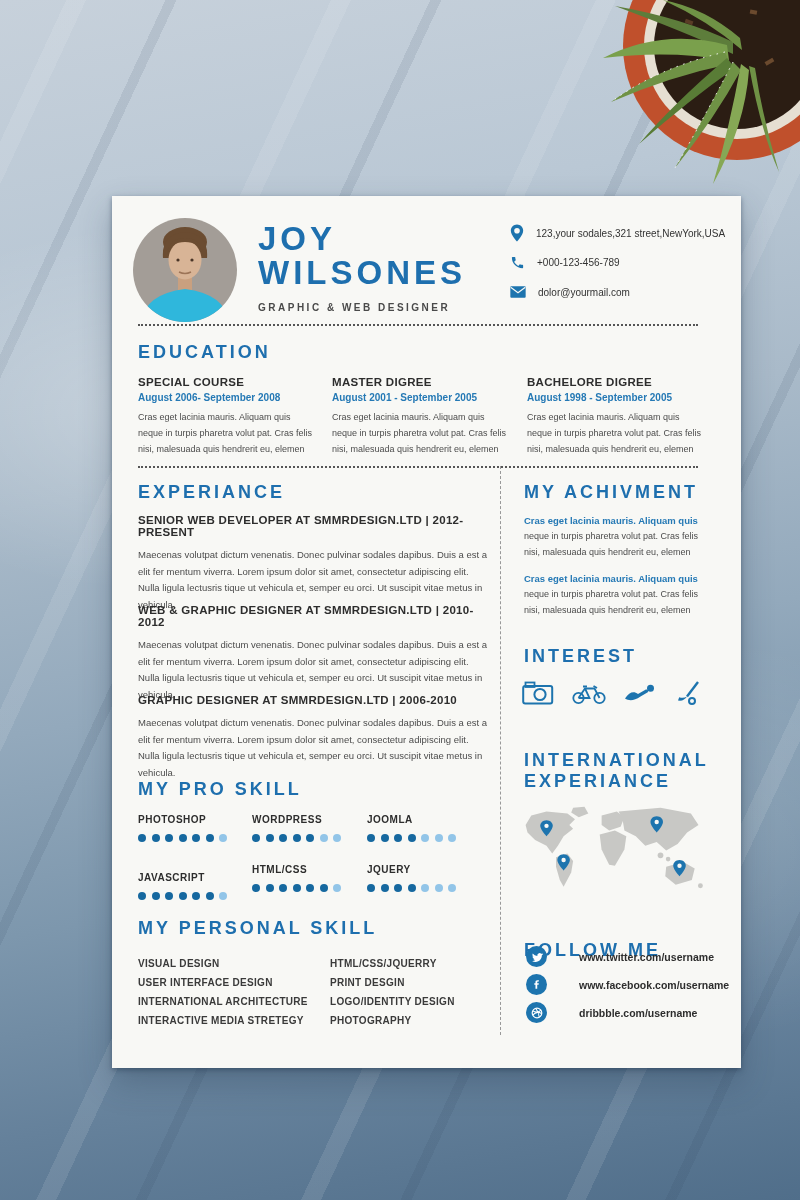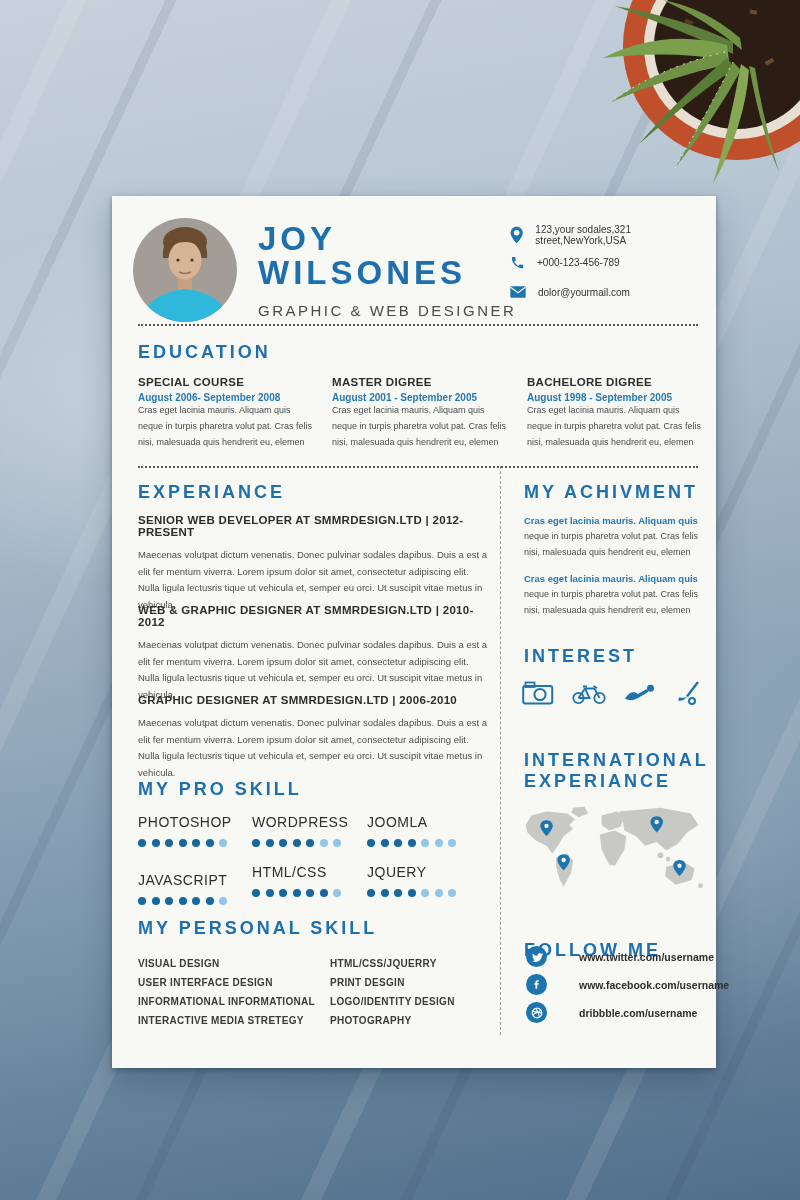--- a/index.html
+++ b/index.html
@@ -5,39 +5,39 @@
   html,body{margin:0;padding:0;}
   body{width:800px;height:1200px;overflow:hidden;font-family:"Liberation Sans",sans-serif;}
   .stage{position:relative;width:800px;height:1200px;
     background:
       radial-gradient(ellipse 420px 260px at 18% 34%, rgba(255,255,255,.28), transparent 70%),
       radial-gradient(ellipse 500px 300px at 80% 70%, rgba(255,255,255,.14), transparent 70%),
       repeating-linear-gradient(115deg, transparent 0 60px, rgba(255,255,255,.10) 60px 78px, transparent 78px 150px, rgba(40,60,85,.10) 150px 160px, transparent 160px 240px),
       linear-gradient(170deg,#c7d1db 0%,#bac8d5 20%,#a9bac9 38%,#93a9bc 55%,#7d97ad 70%,#65819b 85%,#506e8a 100%);
   }
   .paper{position:absolute;left:112px;top:196px;width:604px;height:872px;background:#f8f8f5;
-    box-shadow:0 2px 5px rgba(35,55,80,.5),0 14px 30px rgba(35,55,80,.3);}
+    box-shadow:0 2px 5px rgba(35,55,80,.5),0 14px 30px rgba(35,55,80,.3);padding-left:25px;}
   .abs{position:absolute;}
   .photo{position:absolute;left:21px;top:22px;width:104px;height:104px;border-radius:50%;overflow:hidden;background:#a39d97;}
   .name{font-size:33px;font-weight:bold;letter-spacing:4px;color:#1e6fae;line-height:34px;}
-  .subtitle{font-size:15px;font-weight:normal;letter-spacing:2.5px;color:#4a4a4a;}
+  .subtitle{font-size:10px;font-weight:bold;letter-spacing:2.5px;color:#4a4a4a;}
   .contact-row{position:absolute;left:398px;display:flex;align-items:center;gap:12px;}
   .contact-row span{font-size:10px;color:#333;}
   .hr-dot{position:absolute;left:26px;width:560px;border-top:2px dotted #555;}
   .v-dash{position:absolute;left:388px;top:270px;height:569px;border-left:1px dashed #999;}
   .sec-head{font-size:18px;font-weight:bold;letter-spacing:3px;color:#1e6fae;}
   .item-title{font-size:11.5px;font-weight:bold;color:#2d2d2d;letter-spacing:.3px;}
   .date{font-size:10px;font-weight:bold;color:#2579b5;margin-top:4px;}
   .body-txt{font-size:9.5px;line-height:1.75;color:#4c4c4c;}
   .edu-col{position:absolute;width:178px;top:180px;}
-  .edu-col .body-txt{margin-top:0;font-size:9px;}
+  .edu-col .body-txt{margin-top:7px;font-size:9px;}
   .job{position:absolute;width:350px;}
   .job .body-txt{margin-top:9px;}
   .skill-col{position:absolute;width:110px;}
-  .skill-label{font-size:14px;font-weight:normal;color:#2d2d2d;letter-spacing:.5px;}
+  .skill-label{font-size:10px;font-weight:bold;color:#2d2d2d;letter-spacing:.5px;}
   .dots{margin-top:9px;display:flex;gap:5.5px;}
   .dot{width:8px;height:8px;border-radius:50%;background:#92c5e8;}
   .dot.on{background:#16689f;}
   .plist{font-size:10px;font-weight:bold;color:#3a3a3a;letter-spacing:.3px;line-height:19px;}
   .ach{position:absolute;width:178px;}
   .ach .hl{font-size:9.5px;font-weight:bold;color:#2579b5;line-height:1.8;}
   .ach .body-txt{font-size:9px;}
   .interest-icons{position:absolute;display:flex;gap:18px;align-items:center;}
   .social-row{position:absolute;display:flex;align-items:center;gap:32px;}
   .social-circle{width:21px;height:21px;border-radius:50%;background:#1d74ae;display:flex;align-items:center;justify-content:center;flex:none;}
@@ -219,21 +219,21 @@
           <span class="dot"></span>
           <span class="dot"></span>
           <span class="dot"></span>
         </div>
     </div>
 
     <div class="abs sec-head" style="left:26px;top:722px;">MY PERSONAL SKILL</div>
     <div class="abs plist" style="left:26px;top:758px;width:180px;">
       <div>VISUAL DESIGN</div>
       <div>USER INTERFACE DESIGN</div>
-      <div>INFORMATIONAL INFORMATIONAL</div>
+      <div>INTERNATIONAL ARCHITECTURE</div>
       <div>INTERACTIVE MEDIA STRETEGY</div>
     </div>
     <div class="abs plist" style="left:218px;top:758px;width:170px;">
       <div>HTML/CSS/JQUERRY</div>
       <div>PRINT DESGIN</div>
       <div>LOGO/IDENTITY DESIGN</div>
       <div>PHOTOGRAPHY</div>
     </div>
 
     <div class="abs sec-head" style="left:412px;top:286px;">MY ACHIVMENT</div>

